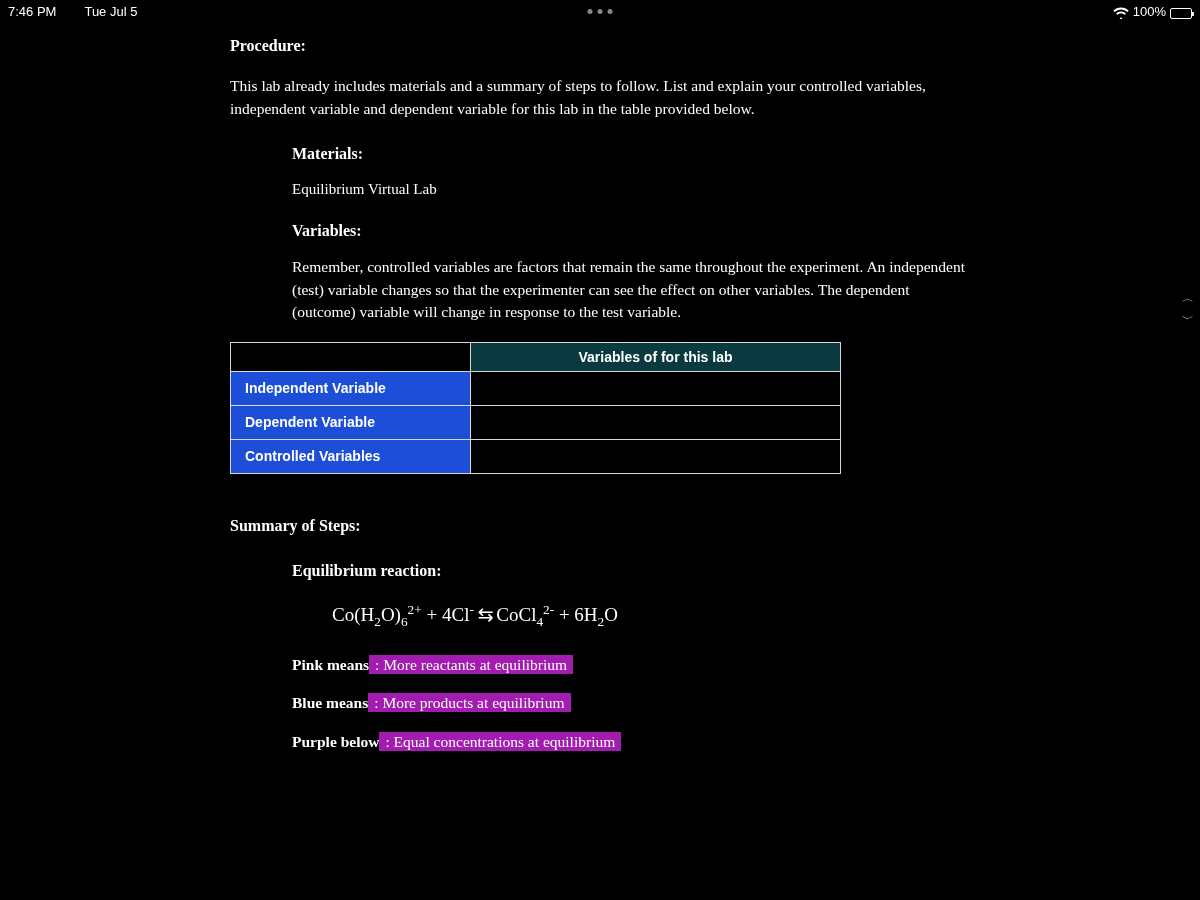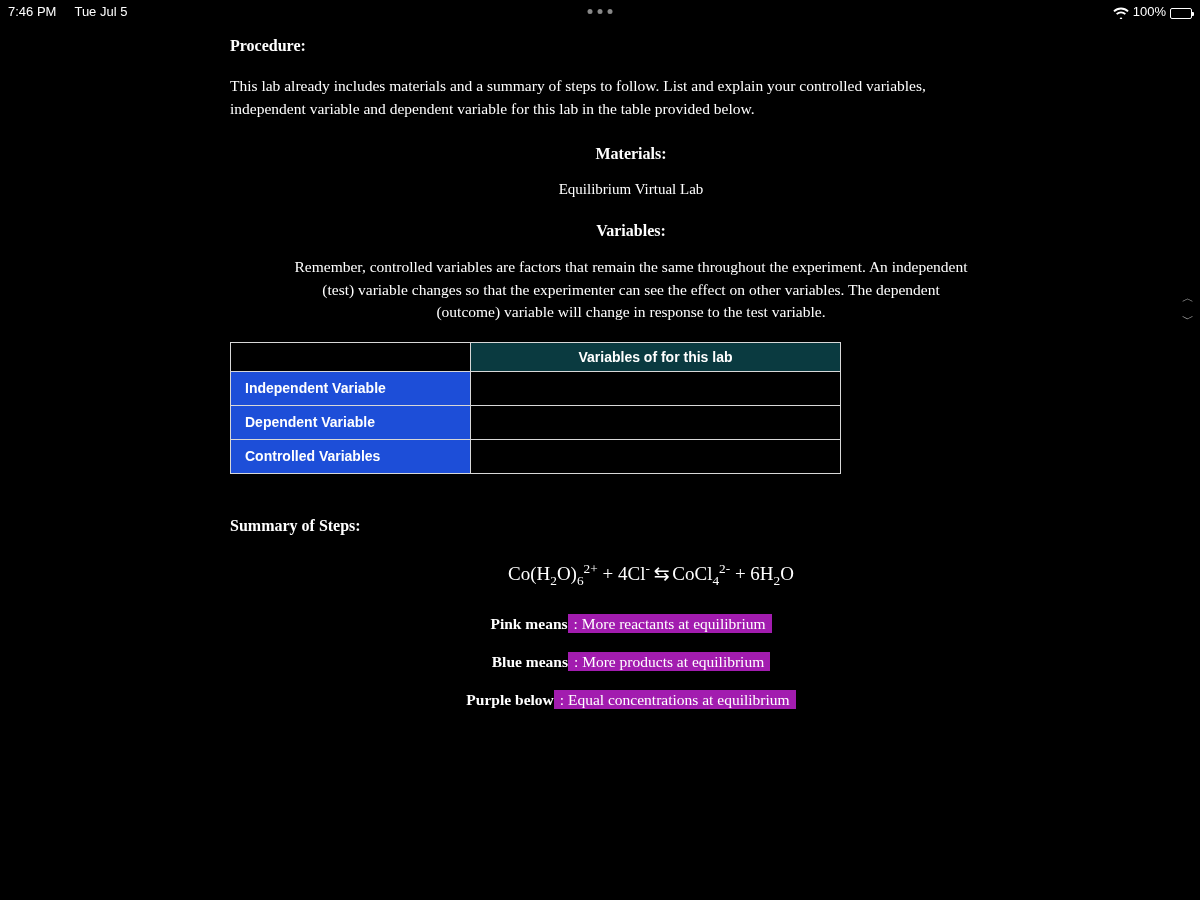--- a/index.html
+++ b/index.html
@@ -14,21 +14,21 @@
   }
   .status-bar {
     height: 22px;
     display: flex;
     align-items: center;
     justify-content: space-between;
     padding: 0 8px;
     font-size: 13px;
     color: #fff;
   }
-  .status-left { display: flex; gap: 18px; }
+  .status-left { display: flex; gap: 28px; }
   .status-center {
     position: absolute;
     left: 50%;
     transform: translateX(-50%);
     display: flex;
     gap: 5px;
     align-items: center;
     color: #888;
   }
   .status-center .dot {
@@ -46,21 +46,21 @@
   }
   .battery-fill { background: #fff; height: 100%; width: 100%; border-radius:1px;}
   .content {
     padding: 12px 230px 0 230px;
     font-family: Georgia, "Times New Roman", serif;
     font-size: 15.5px;
     line-height: 1.45;
   }
   .h-procedure { font-weight: bold; margin-bottom: 18px; font-size: 16px;}
   .para { margin-bottom: 22px; }
-  .indent1 { margin-left: 62px; text-align: center; }
+  .indent1 { margin-left: 62px; }
   .h-sub { font-weight: bold; margin-bottom: 14px; font-size: 16px;}
   .mat-val { margin-bottom: 18px; font-size:15px;}
   .var-para { margin-bottom: 18px; }
   table.vars {
     border-collapse: collapse;
     margin-bottom: 40px;
     font-family: Arial, Helvetica, sans-serif;
     font-size: 14px;
   }
   table.vars td, table.vars th {
@@ -168,20 +168,21 @@
     <tr>
       <td class="leftcol">Controlled Variables</td>
       <td class="rightcol"></td>
     </tr>
   </tbody>
     </table>
 
   <div class="summary-h">Summary of Steps:</div>
 
   <div class="indent1">
+    <div class="eq-h">Equilibrium reaction:</div>
 
     <div class="equation">
       <span>Co(H</span><sub>2</sub><span>O)</span><sub>6</sub><sup>2+</sup><span>  + 4Cl</span><sup>-</sup><span class="arrow"> ⇆ </span><span> CoCl</span><sub>4</sub><sup>2-</sup><span> +  6H</span><sub>2</sub><span>O</span>
     </div>
 
 
     <div class="color-line">
       <span class="label">Pink means</span><span class="hl">: More reactants at equilibrium</span>
     </div>
     <div class="color-line">

